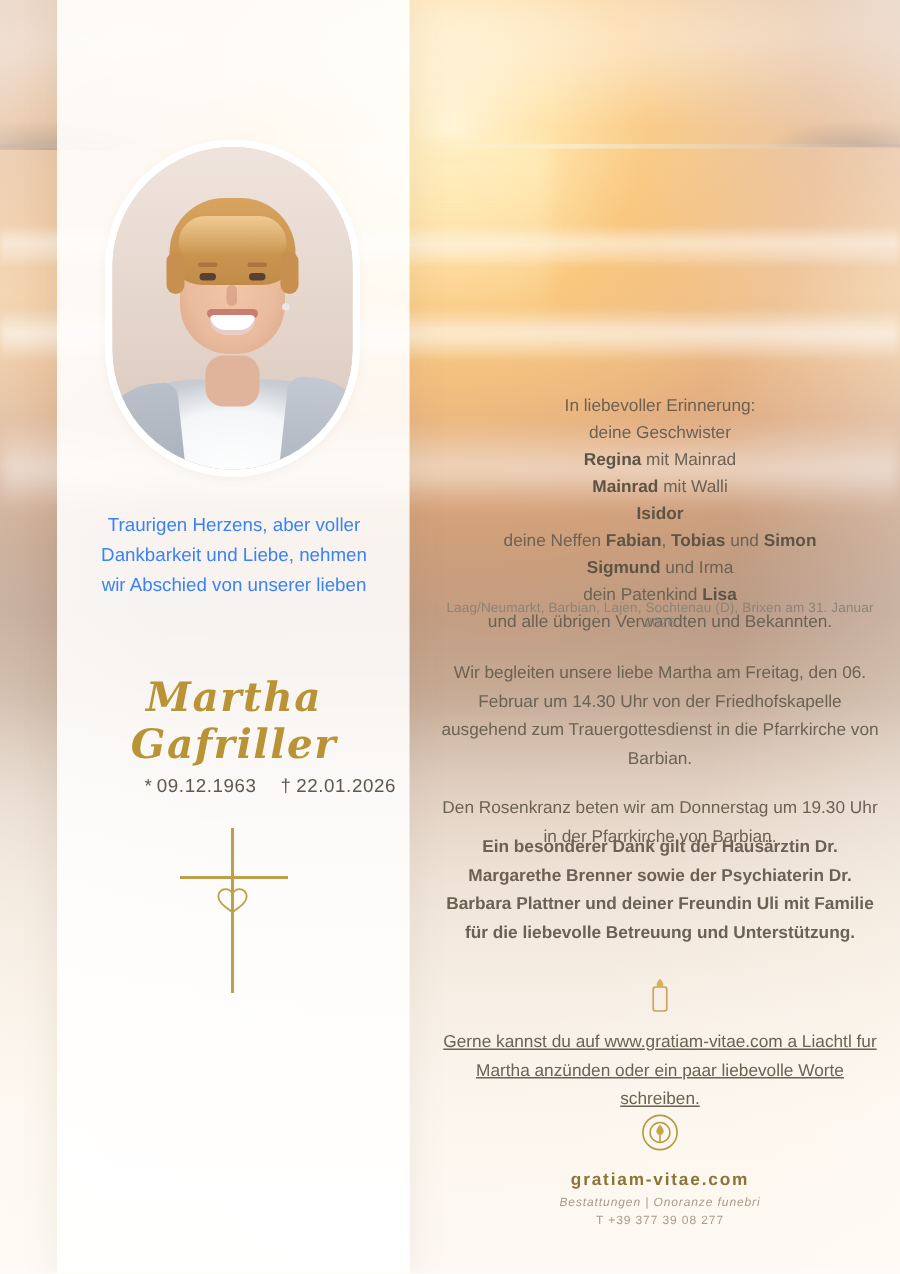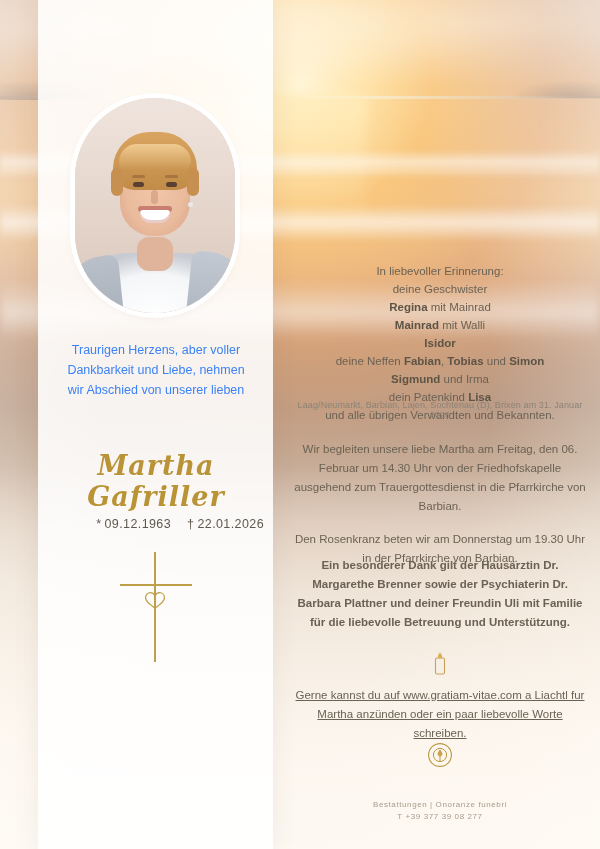--- a/index.html
+++ b/index.html
@@ -223,21 +223,21 @@
   .footer{
     position:absolute;top:742px;width:300px;text-align:center;
   }
   .logo-mark{
     width:26px;height:26px;margin:0 auto 8px auto;
   }
   .brand{
     font-size:11.5px;color:#8d7433;letter-spacing:1.2px;font-weight:700;
   }
   .brand-sub{
-    margin-top:20px;font-size:8px;color:#a79c8c;letter-spacing:.6px;
+    margin-top:4px;font-size:8px;color:#a79c8c;letter-spacing:.6px;font-style:italic;
   }
   .brand-tel{
     margin-top:3px;font-size:8px;color:#a79c8c;letter-spacing:.6px;
   }
 </style>
 </head>
 <body>
 
 <div id="card">
 
@@ -324,18 +324,19 @@
 
     <div class="block b-online">Gerne kannst du auf www.gratiam-vitae.com a Liachtl fur Martha anzünden oder ein paar liebevolle Worte schreiben.</div>
 
     <div class="footer">
       <svg class="logo-mark" viewBox="0 0 26 26">
         <circle cx="13" cy="13" r="11.4" fill="none" stroke="#b8993f" stroke-width="1.1"></circle>
         <circle cx="13" cy="13" r="6.6" fill="none" stroke="#b8993f" stroke-width="1"></circle>
         <path d="M13 7.6 C14.6 9.6 15.4 10.8 15.4 12.1 C15.4 13.6 14.3 14.7 13 14.7 C11.7 14.7 10.6 13.6 10.6 12.1 C10.6 10.8 11.4 9.6 13 7.6 Z" fill="#c8a44c"></path>
         <path d="M13 14.7 L13 19.4" stroke="#b8993f" stroke-width="1"></path>
       </svg>
+      <div class="brand">gratiam-vitae.com</div>
       <div class="brand-sub">Bestattungen | Onoranze funebri</div>
       <div class="brand-tel">T +39 377 39 08 277</div>
     </div>
 
   </div>
 </div>
 
 </body></html>

